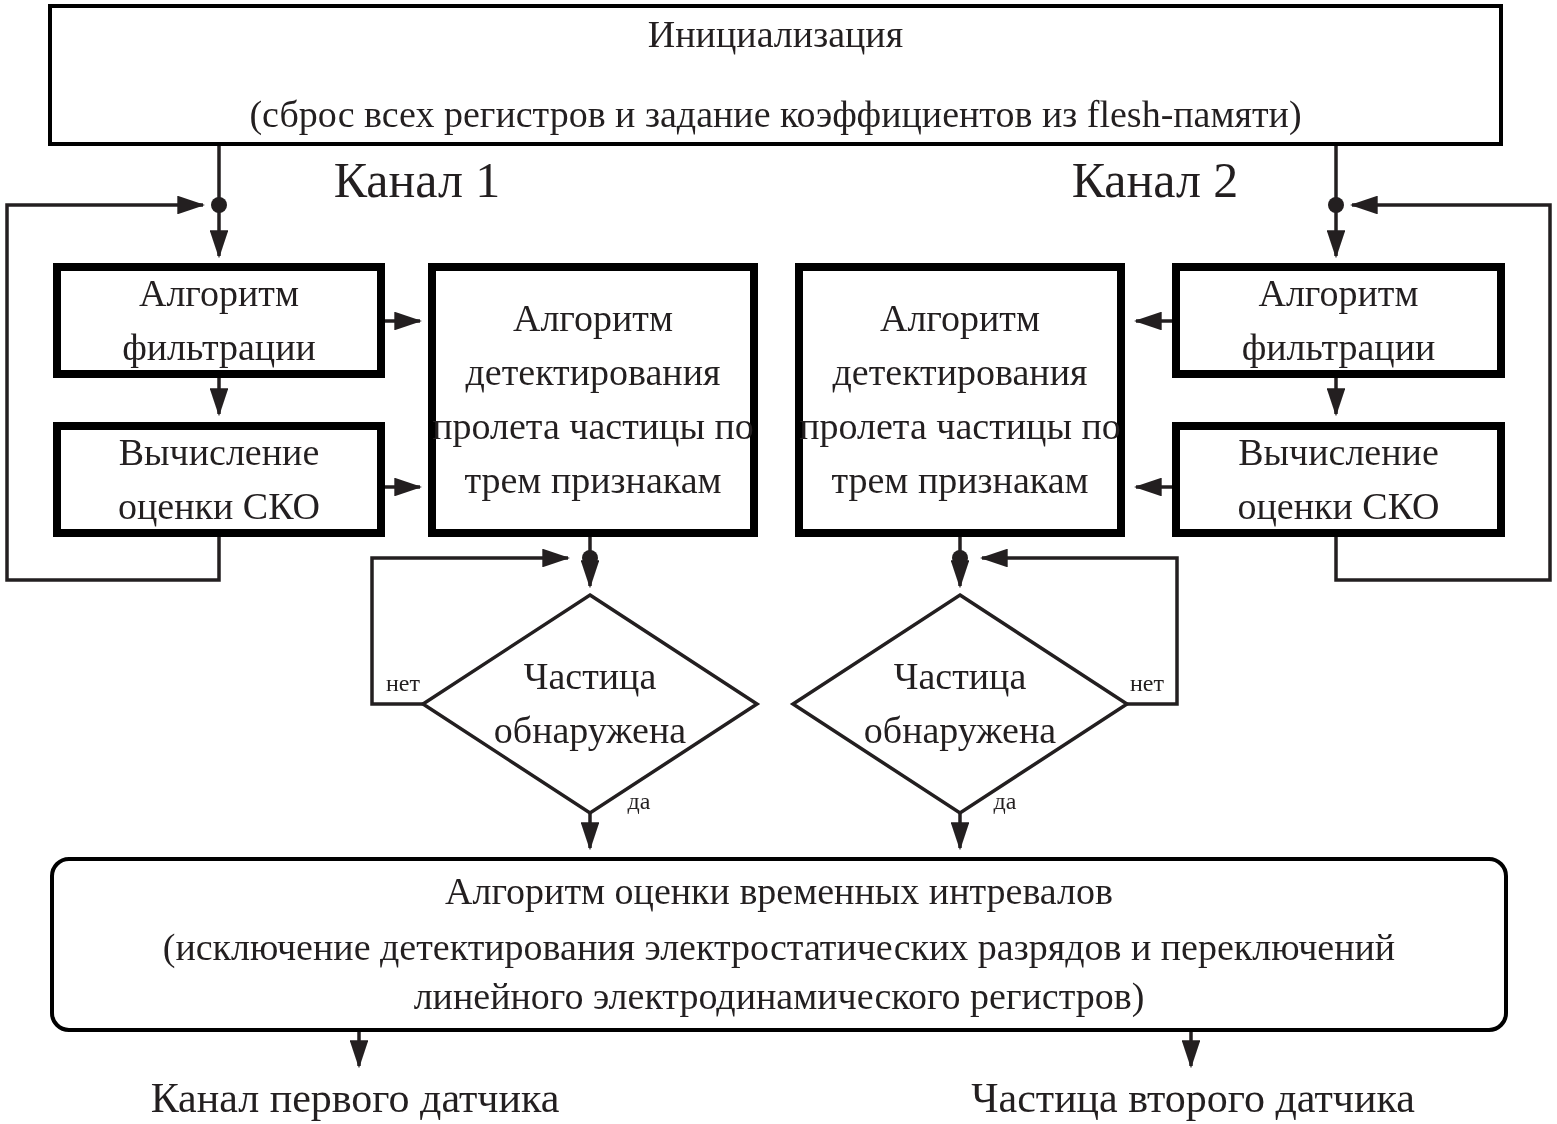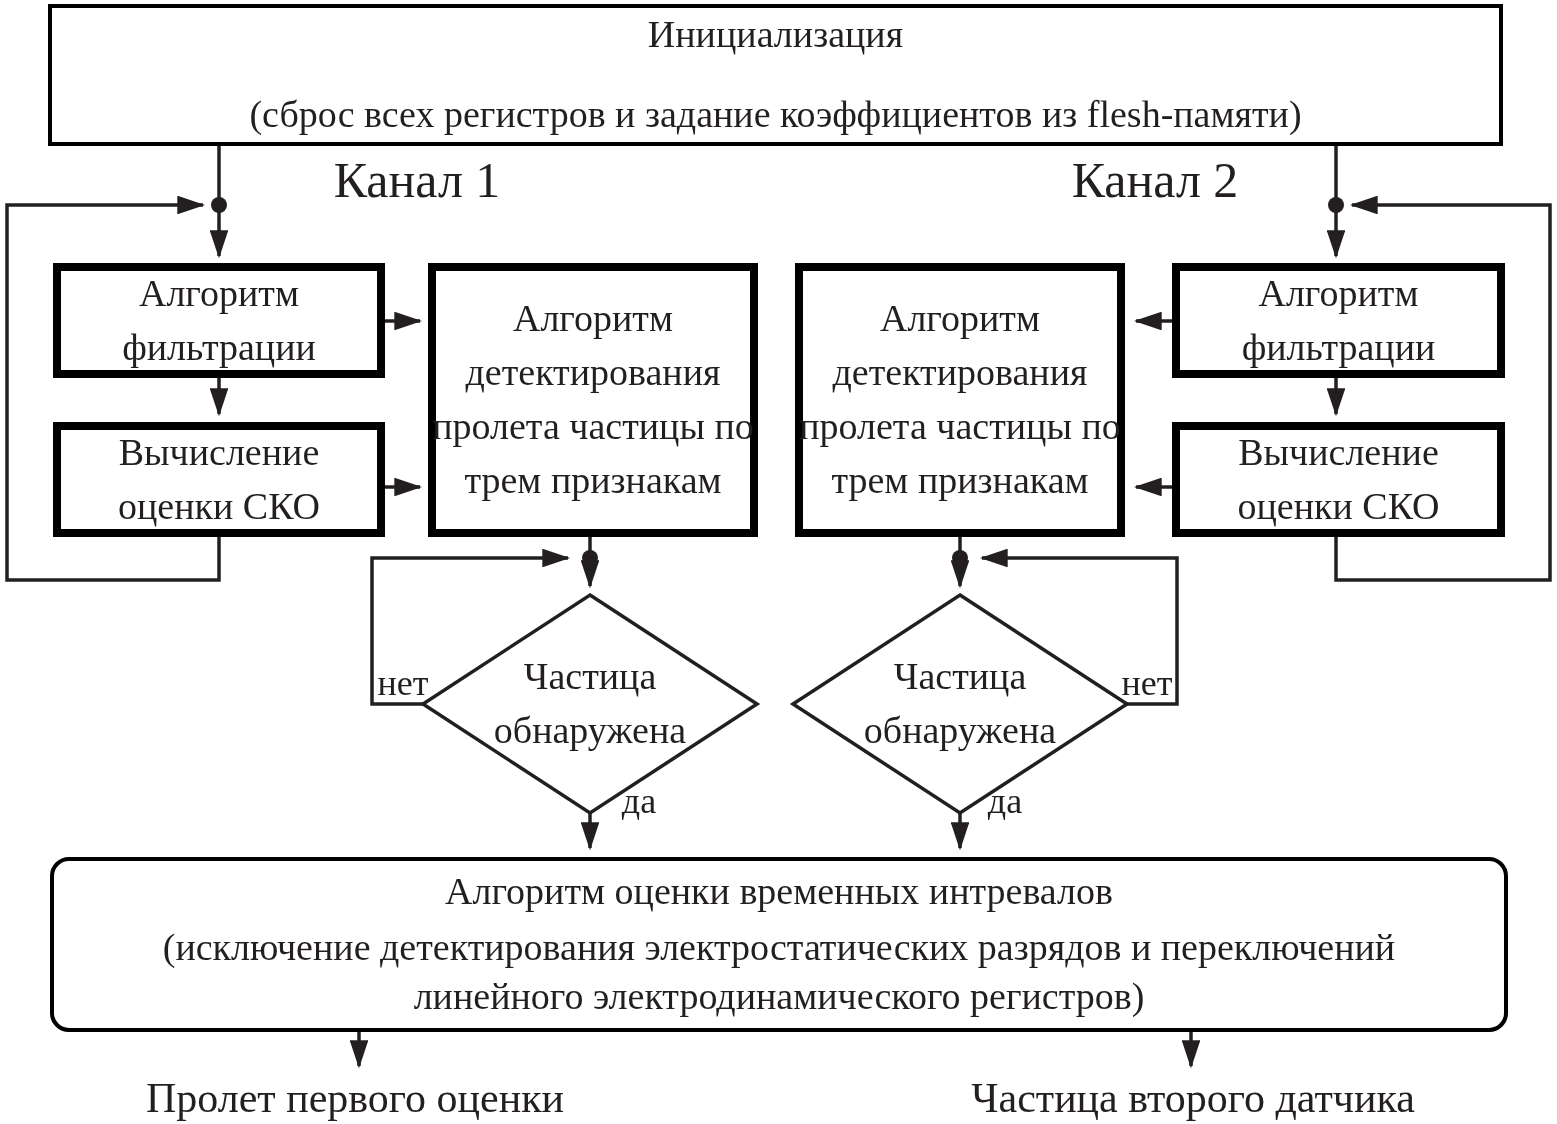--- a/index.html
+++ b/index.html
@@ -14,21 +14,21 @@
     display:flex;flex-direction:column;align-items:center;justify-content:center;
     text-align:center;box-sizing:border-box;
   }
   .box.big{border-width:4px;}
   .txt{font-size:38px;line-height:1.42;text-align:center;}
   .lbl{
     position:absolute;display:flex;align-items:center;justify-content:center;
     text-align:center;
   }
   .chan{font-size:50px;}
-  .branch{font-size:36px;}
+  .branch{font-size:24px;}
   .outlbl{font-size:42px;}
   .initgap{margin-bottom:26px;}
   .intgap{margin-bottom:6px;}
 </style>
 </head>
 <body>
 
 <div id="stage">
 
   <svg class="wires" viewBox="0 0 1557 1124" xmlns="http://www.w3.org/2000/svg">
@@ -122,16 +122,16 @@
   <div class="lbl branch" style="left:1097px;top:663px;width:100px;height:40px;">нет</div>
   <div class="lbl branch" style="left:599px;top:781px;width:80px;height:40px;">да</div>
   <div class="lbl branch" style="left:965px;top:781px;width:80px;height:40px;">да</div>
 
   <div class="box big" style="left:50px;top:857px;width:1458px;height:175px;border-radius:19px;">
     <div class="txt intgap" style="line-height:1.3;">Алгоритм оценки временных интревалов</div>
     <div class="txt" style="line-height:1.3;">(исключение детектирования электростатических разрядов и переключений</div>
     <div class="txt" style="line-height:1.3;">линейного электродинамического регистров)</div>
   </div>
 
-  <div class="lbl outlbl" style="left:55px;top:1074px;width:600px;height:48px;">Пролет первого оценки</div>
+  <div class="lbl outlbl" style="left:55px;top:1074px;width:600px;height:48px;">Канал первого датчика</div>
   <div class="lbl outlbl" style="left:893px;top:1074px;width:600px;height:48px;">Частица второго датчика</div>
 
 </div>
 
 </body></html>

